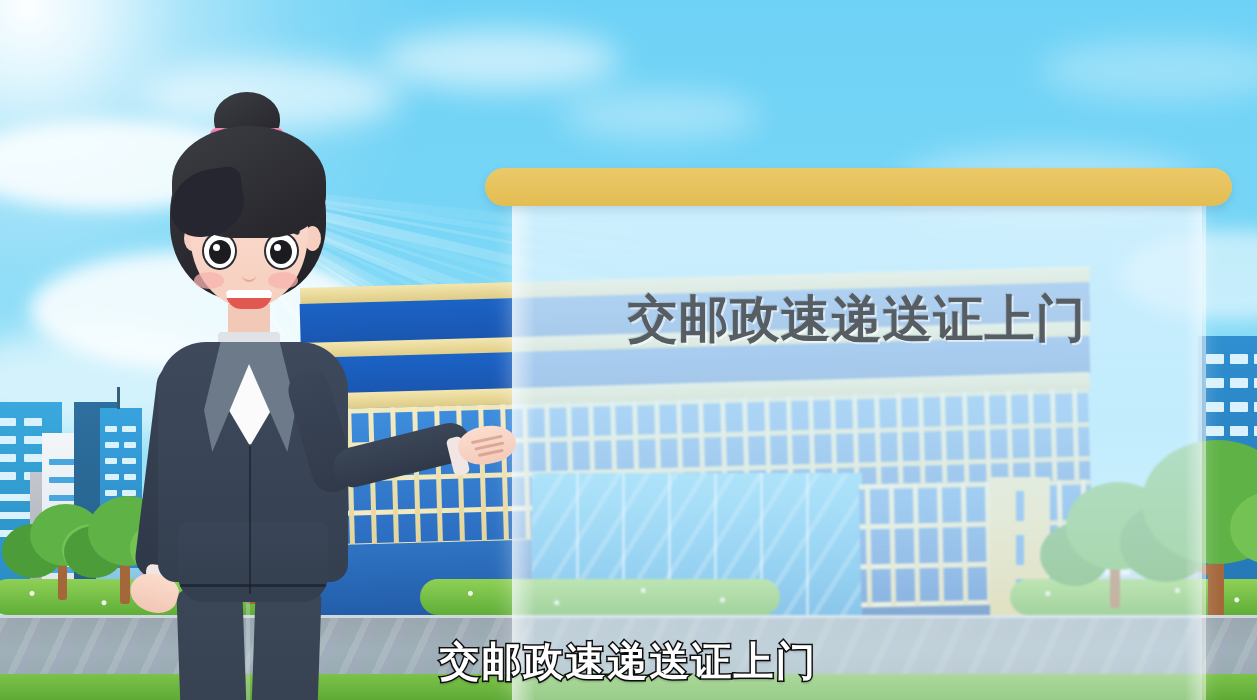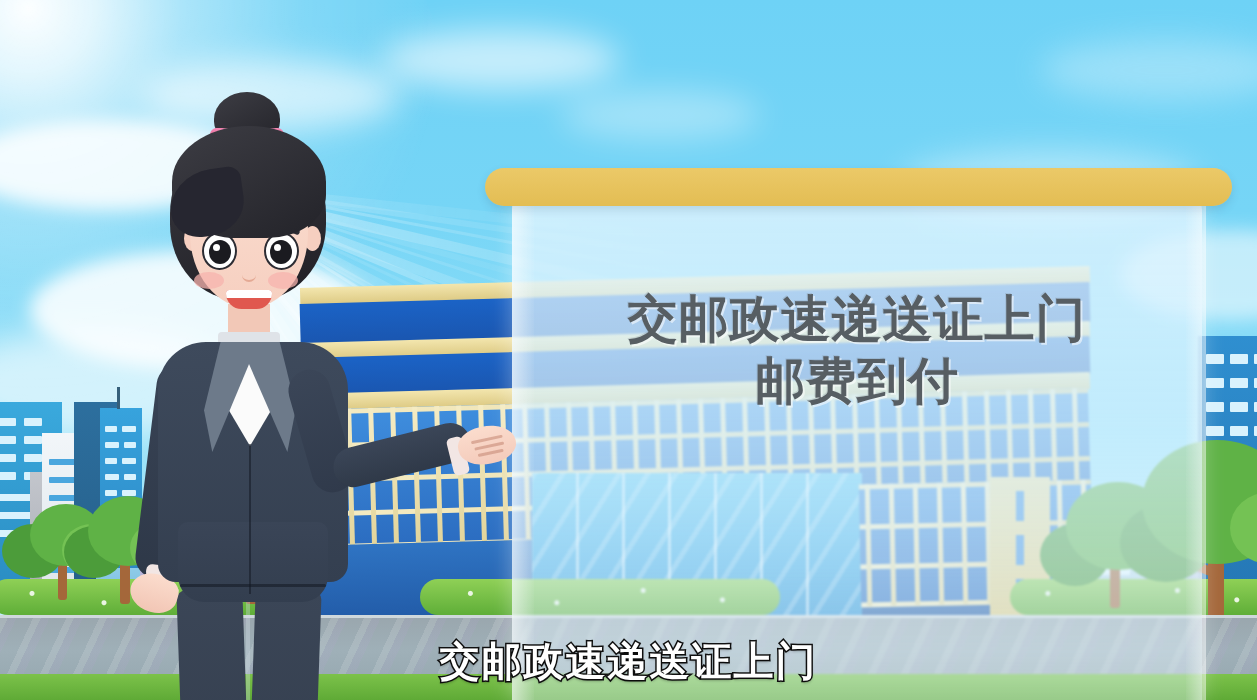--- a/index.html
+++ b/index.html
@@ -569,21 +569,20 @@
   <div class="road-sheen"></div>
   <div class="grassstrip"></div>
 
   <div class="card"></div>
   <div class="card-edge-l"></div>
   <div class="card-edge-r"></div>
   <div class="goldbar"></div>
 
   <div class="title-wrap">
     <div class="title-line">交邮政速递送证上门</div>
-    <div class="title-line">邮费到付</div>
   </div>
 
   <div class="woman">
     <div class="w-part hair-bun"></div>
     <div class="w-part hairband"></div>
     <div class="w-part hair-back"></div>
 
     <div class="w-part neck"></div>
     <div class="w-part ear l"></div>
     <div class="w-part ear r"></div>

